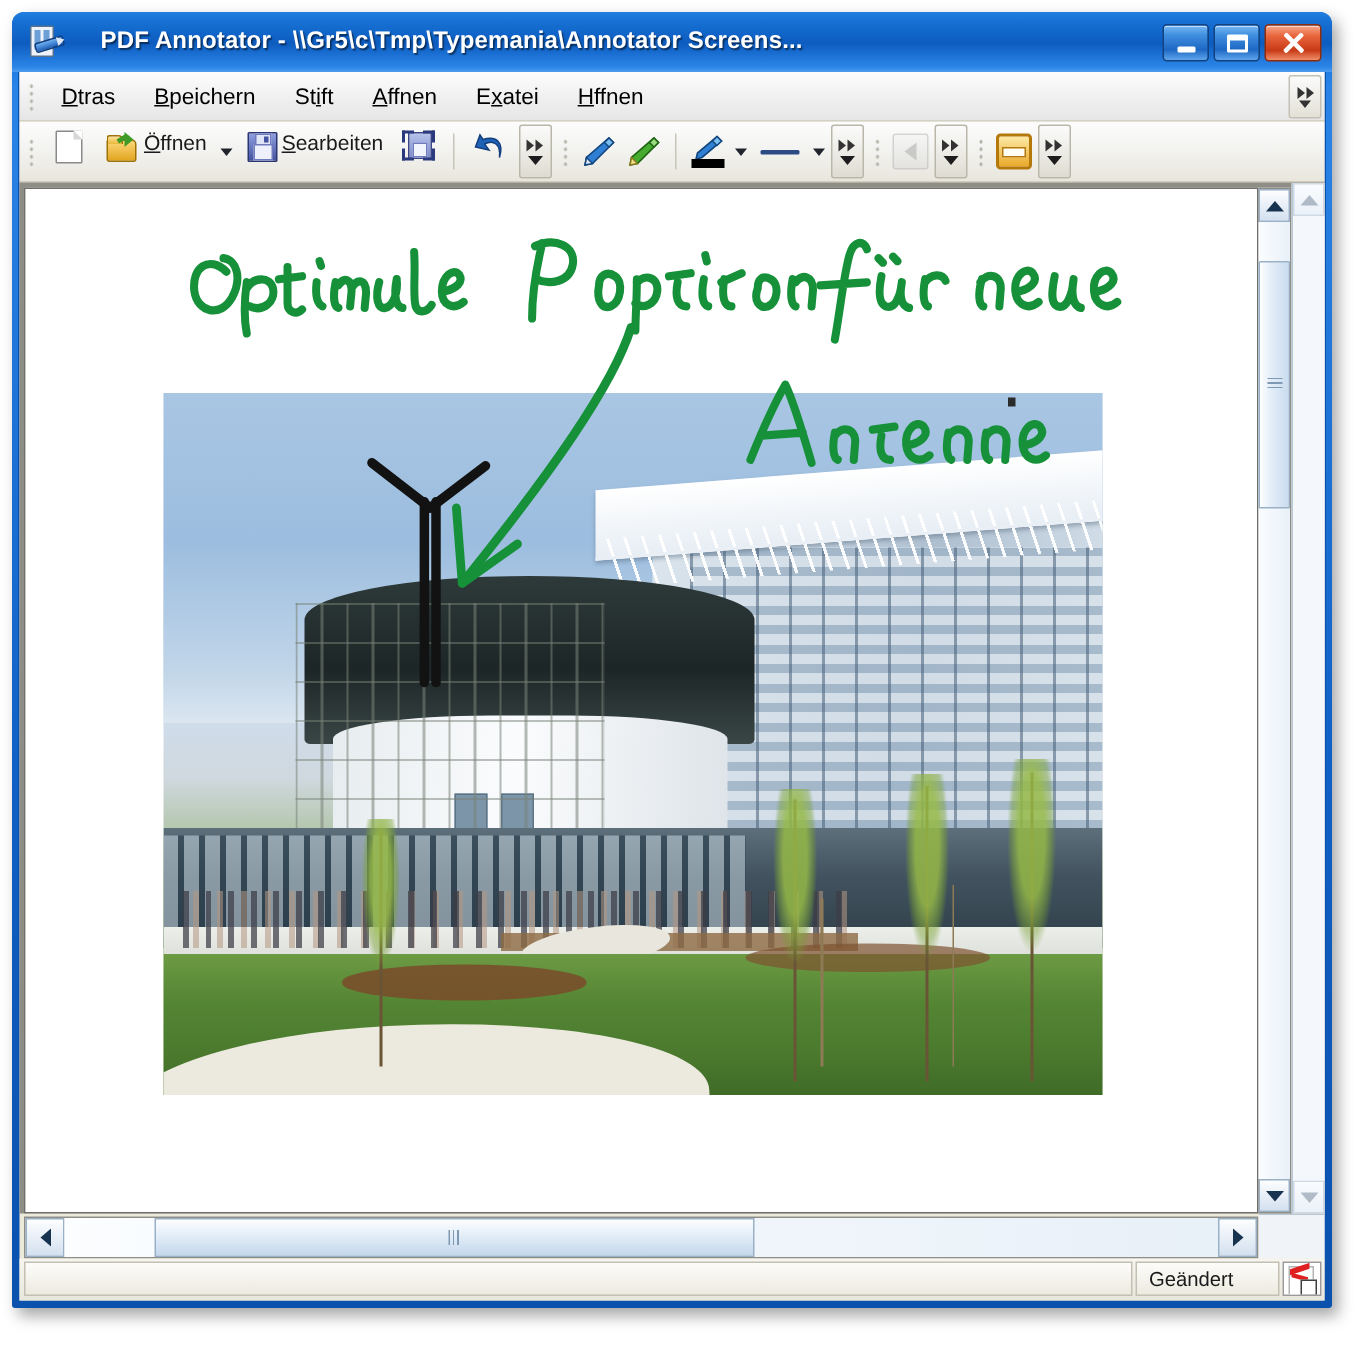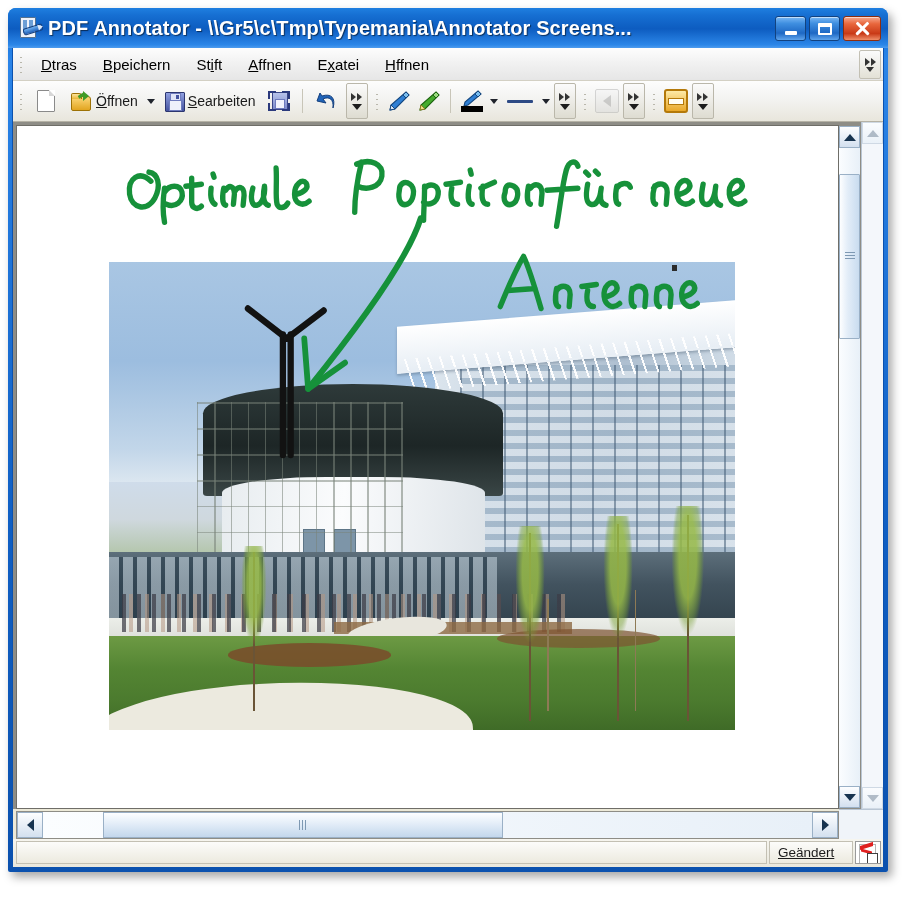--- a/index.html
+++ b/index.html
@@ -37,23 +37,23 @@
     position:absolute;left:6px;top:10px;width:18px;height:5px;border-radius:2px;
     background:linear-gradient(180deg,#6fb2f2,#1f5fb8);transform:rotate(-17deg);
     border:1px solid #123e7e;
   }
   .app-icon .pen-tip{
     position:absolute;left:21px;top:8px;width:0;height:0;
     border-left:5px solid #dfe9f7;border-top:3px solid transparent;border-bottom:3px solid transparent;
     transform:rotate(-17deg);
   }
   .title-text{
-    color:#ffffff;font-size:20px;font-weight:bold;letter-spacing:.1px;
+    color:#ffffff;font-size:16px;font-weight:bold;letter-spacing:.1px;
     text-shadow:1px 1px 1px rgba(0,0,0,.55);
-    white-space:nowrap;overflow:hidden;flex:1 1 auto;
+    white-space:nowrap;overflow:hidden;flex:1 1 auto;margin-left:19px;
   }
   .win-btns{display:flex;align-items:center;gap:3px;margin-right:7px;flex:none;}
   .wbtn{
     width:31px;height:25px;border-radius:3px;border:1px solid #12427f;
     position:relative;box-sizing:border-box;
     background:linear-gradient(180deg,#7ab8f5 0%,#3f8fe0 28%,#1e68c4 70%,#5ea4ec 100%);
     box-shadow:inset 0 1px 0 rgba(255,255,255,.55);
   }
   .wbtn.close{
     width:38px;
@@ -97,21 +97,21 @@
   .chev-pair{display:flex;gap:1px;}
 
   
   .toolbar{
     height:40px;flex:none;display:flex;align-items:center;
     background:linear-gradient(180deg,#fdfdfd 0%,#f3f3f1 45%,#e8e6dc 100%);
     border-bottom:1px solid #b5b2a5;
   }
   .tb-sep{width:1px;height:24px;background:#c8c5b8;margin:0 6px;flex:none;}
   .tb-btn{
-    height:30px;display:flex;align-items:center;gap:4px;padding:0 5px;border-radius:3px;
+    height:30px;display:flex;gap:4px;padding:0 5px;border-radius:3px;
     border:1px solid transparent;box-sizing:border-box;flex:none;position:relative;
   }
   .tb-label{font-size:14px;color:#1a1a1a;white-space:nowrap;}
   .tb-label u{text-decoration:underline;}
   .dd-arrow{width:0;height:0;border-top:5px solid #20242c;border-left:4px solid transparent;border-right:4px solid transparent;margin:0 3px;}
   .tb-over{
     width:20px;height:34px;flex:none;margin:0 1px;
     background:linear-gradient(180deg,#fbfbfb,#dedcd1);border:1px solid #bab7aa;border-radius:2px;
     display:flex;flex-direction:column;align-items:center;justify-content:center;gap:3px;
   }
@@ -258,21 +258,21 @@
   
   .statusbar{
     height:28px;flex:none;display:flex;align-items:stretch;gap:2px;padding:2px 2px 3px 3px;
     background:linear-gradient(180deg,#f6f5ef,#e9e7dc);box-sizing:border-box;
   }
   .sb-panel{
     background:linear-gradient(180deg,#fcfcfa,#eceadf);border:1px solid #c3c0b3;
     display:flex;align-items:center;padding:0 8px;font-size:13.5px;color:#1b1b1b;box-sizing:border-box;
   }
   .sb-main{flex:1 1 auto;}
-  .sb-mod{width:84px;justify-content:flex-start;flex:none;text-decoration:underline;}
+  .sb-mod{width:96px;justify-content:flex-start;flex:none;}
   .sb-icon{width:24px;flex:none;background:#fff;border:1px solid #9a9a9a;position:relative;overflow:hidden;}
   .sb-icon .pg{position:absolute;left:3px;top:2px;width:15px;height:18px;background:#fff;border:1px solid #b4b4b4;}
   .sb-icon .sw1,.sb-icon .sw2{position:absolute;background:#e02020;}
   .sb-icon .sw1{left:4px;top:2px;width:13px;height:4px;transform:skewY(-18deg);}
   .sb-icon .sw2{left:5px;top:8px;width:11px;height:3px;transform:skewY(16deg);}
   .sb-icon .sq{position:absolute;left:11px;top:11px;width:9px;height:9px;border:1px solid #404040;background:#fff;}
 </style>
 </head>
 <body>
 

